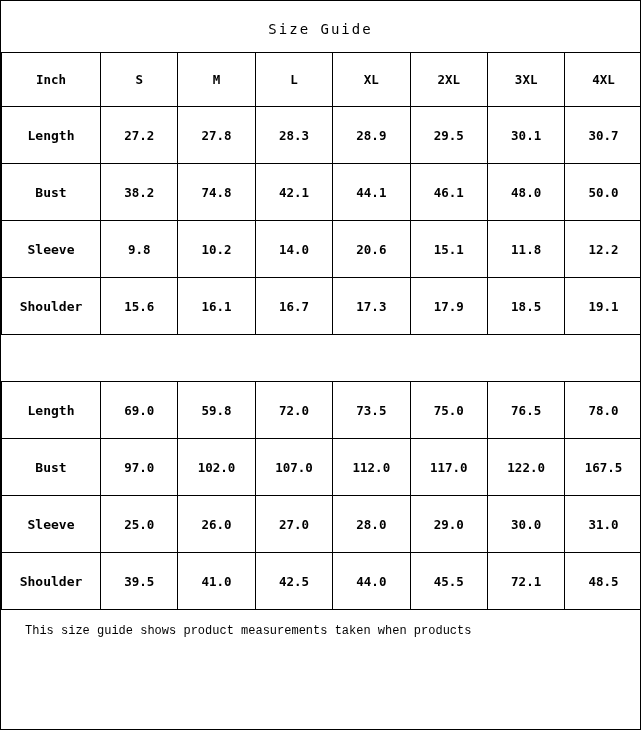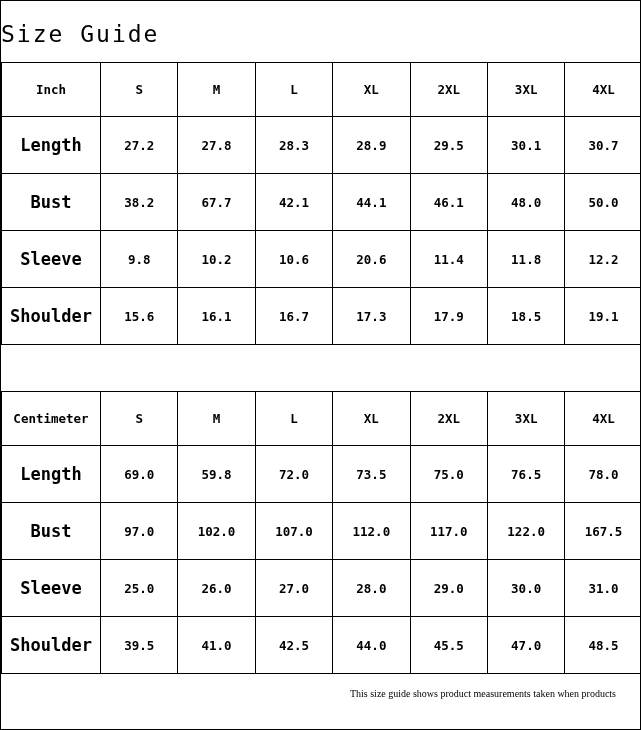--- a/index.html
+++ b/index.html
@@ -16,59 +16,60 @@
   }
   .page {
     position: relative;
     width: 641px;
     height: 730px;
     box-sizing: border-box;
     border: 1px solid #000000;
     background: #ffffff;
   }
   .title {
+    text-align: center;
     font-family: "DejaVu Sans Mono", monospace;
-    font-size: 23px;
+    font-size: 14px;
     letter-spacing: 2px;
     padding-top: 20px;
     padding-bottom: 15px;
     font-weight: 400;
   }
   table.size-table {
     border-collapse: collapse;
     width: 100%;
     table-layout: fixed;
   }
   table.size-table td {
     border: 1px solid #000000;
     text-align: center;
     font-size: 12.5px;
     font-weight: bold;
     font-family: "DejaVu Sans Mono", monospace;
     height: 56px;
     padding: 0;
   }
   table.size-table td.rowhead {
-    font-size: 17px;
+    font-size: 13px;
   }
   table.size-table tr.header-row td {
     height: 53px;
   }
   .unit-cell {
     font-size: 12.5px;
   }
   .spacer-wrap {
     height: 46px;
     width: 100%;
   }
   .footnote {
-    text-align: right;
-    font-size: 10px;
+    text-align: left;
+    font-size: 12px;
     line-height: 1.55;
-    font-family: Liberation Serif, serif;
+    font-family: Liberation Mono, monospace;
     padding: 12px 24px 0 24px;
     letter-spacing: 0px;
   }
   .tbl-wrap { width: 100%; }
   
   col.c0 { width: 99px; }
   col.cx { width: 77.4px; }
 </style>
 </head>
 <body>
@@ -106,34 +107,34 @@
           <td>27.8</td>
           <td>28.3</td>
           <td>28.9</td>
           <td>29.5</td>
           <td>30.1</td>
           <td>30.7</td>
         </tr>
         <tr>
           <td class="rowhead">Bust</td>
           <td>38.2</td>
-          <td>67.7</td>
+          <td>74.8</td>
           <td>42.1</td>
           <td>44.1</td>
           <td>46.1</td>
           <td>48.0</td>
           <td>50.0</td>
         </tr>
         <tr>
           <td class="rowhead">Sleeve</td>
           <td>9.8</td>
           <td>10.2</td>
-          <td>10.6</td>
+          <td>14.0</td>
           <td>20.6</td>
-          <td>11.4</td>
+          <td>15.1</td>
           <td>11.8</td>
           <td>12.2</td>
         </tr>
         <tr>
           <td class="rowhead">Shoulder</td>
           <td>15.6</td>
           <td>16.1</td>
           <td>16.7</td>
           <td>17.3</td>
           <td>17.9</td>
@@ -152,30 +153,20 @@
         <col class="c0">
           <col class="cx">
           <col class="cx">
           <col class="cx">
           <col class="cx">
           <col class="cx">
           <col class="cx">
           <col class="cx">
       </colgroup>
       <tbody>
-        <tr class="header-row">
-          <td class="unit-cell">Centimeter</td>
-          <td>S</td>
-          <td>M</td>
-          <td>L</td>
-          <td>XL</td>
-          <td>2XL</td>
-          <td>3XL</td>
-          <td>4XL</td>
-        </tr>
         <tr>
           <td class="rowhead">Length</td>
           <td>69.0</td>
           <td>59.8</td>
           <td>72.0</td>
           <td>73.5</td>
           <td>75.0</td>
           <td>76.5</td>
           <td>78.0</td>
         </tr>
@@ -199,21 +190,21 @@
           <td>30.0</td>
           <td>31.0</td>
         </tr>
         <tr>
           <td class="rowhead">Shoulder</td>
           <td>39.5</td>
           <td>41.0</td>
           <td>42.5</td>
           <td>44.0</td>
           <td>45.5</td>
-          <td>47.0</td>
+          <td>72.1</td>
           <td>48.5</td>
         </tr>
       </tbody>
     </table>
   </div>
 
   <div class="footnote">
     <div>This size guide shows product measurements taken when products</div>
   </div>
 

